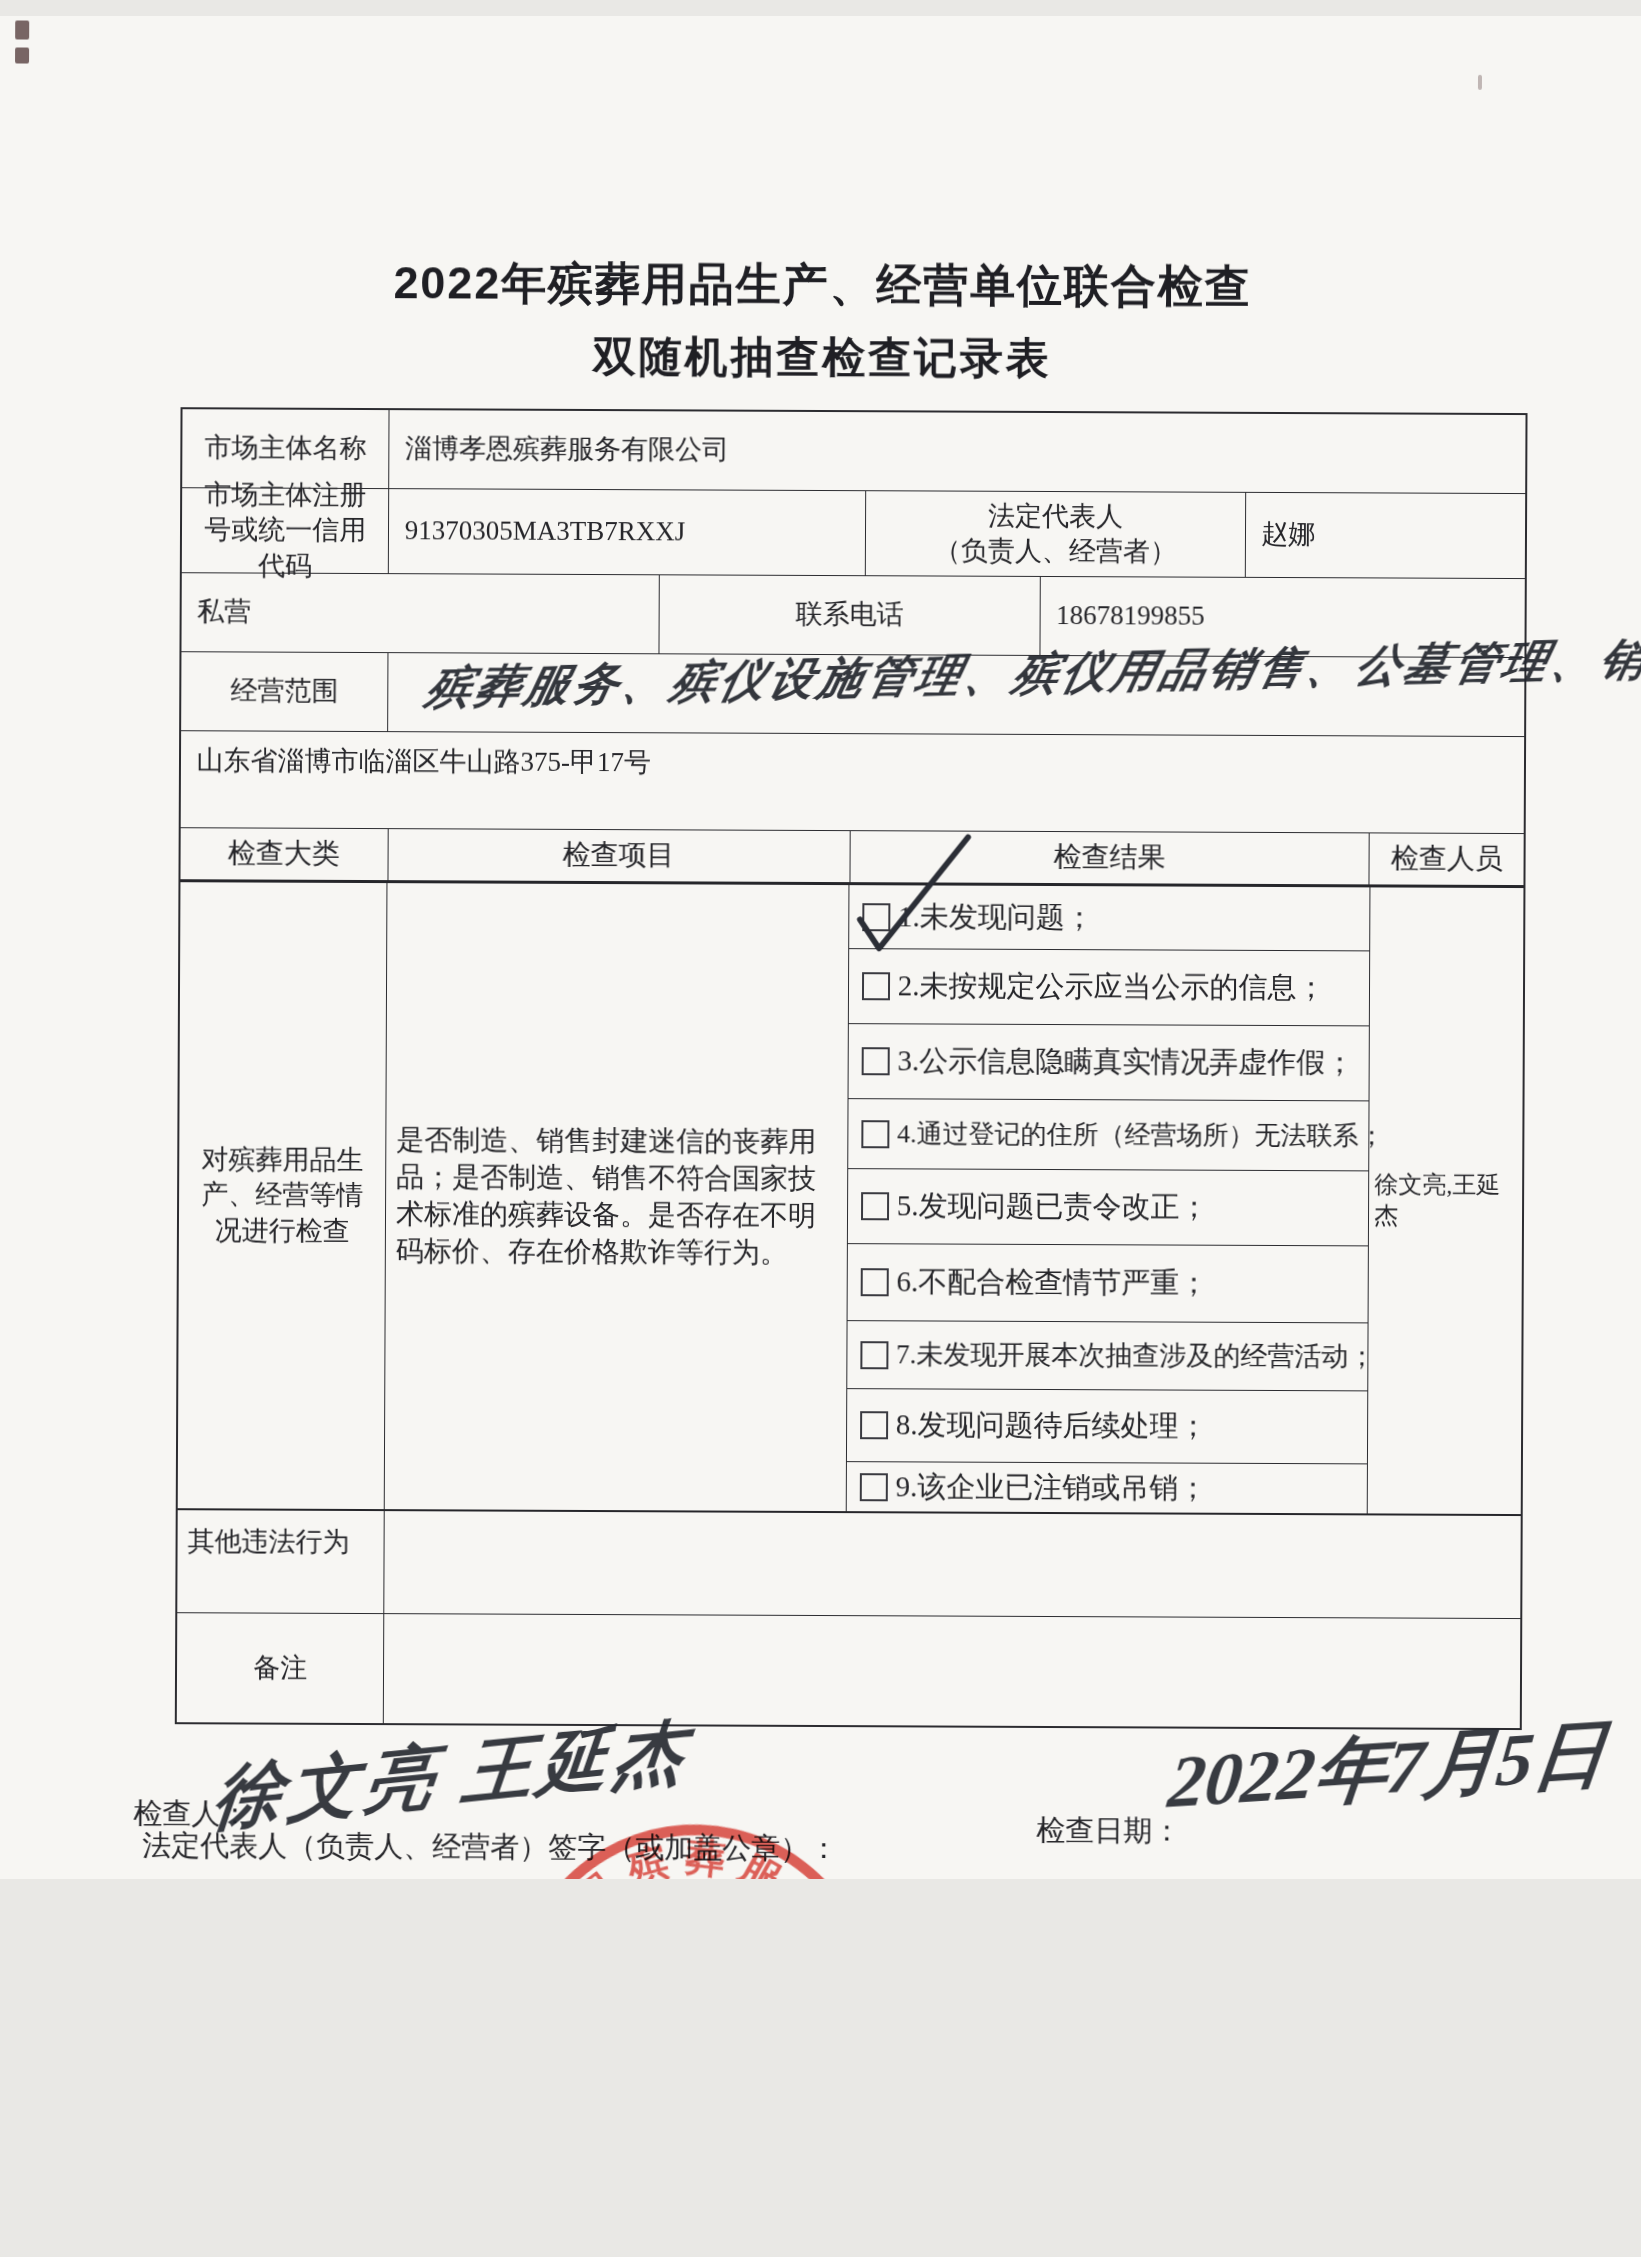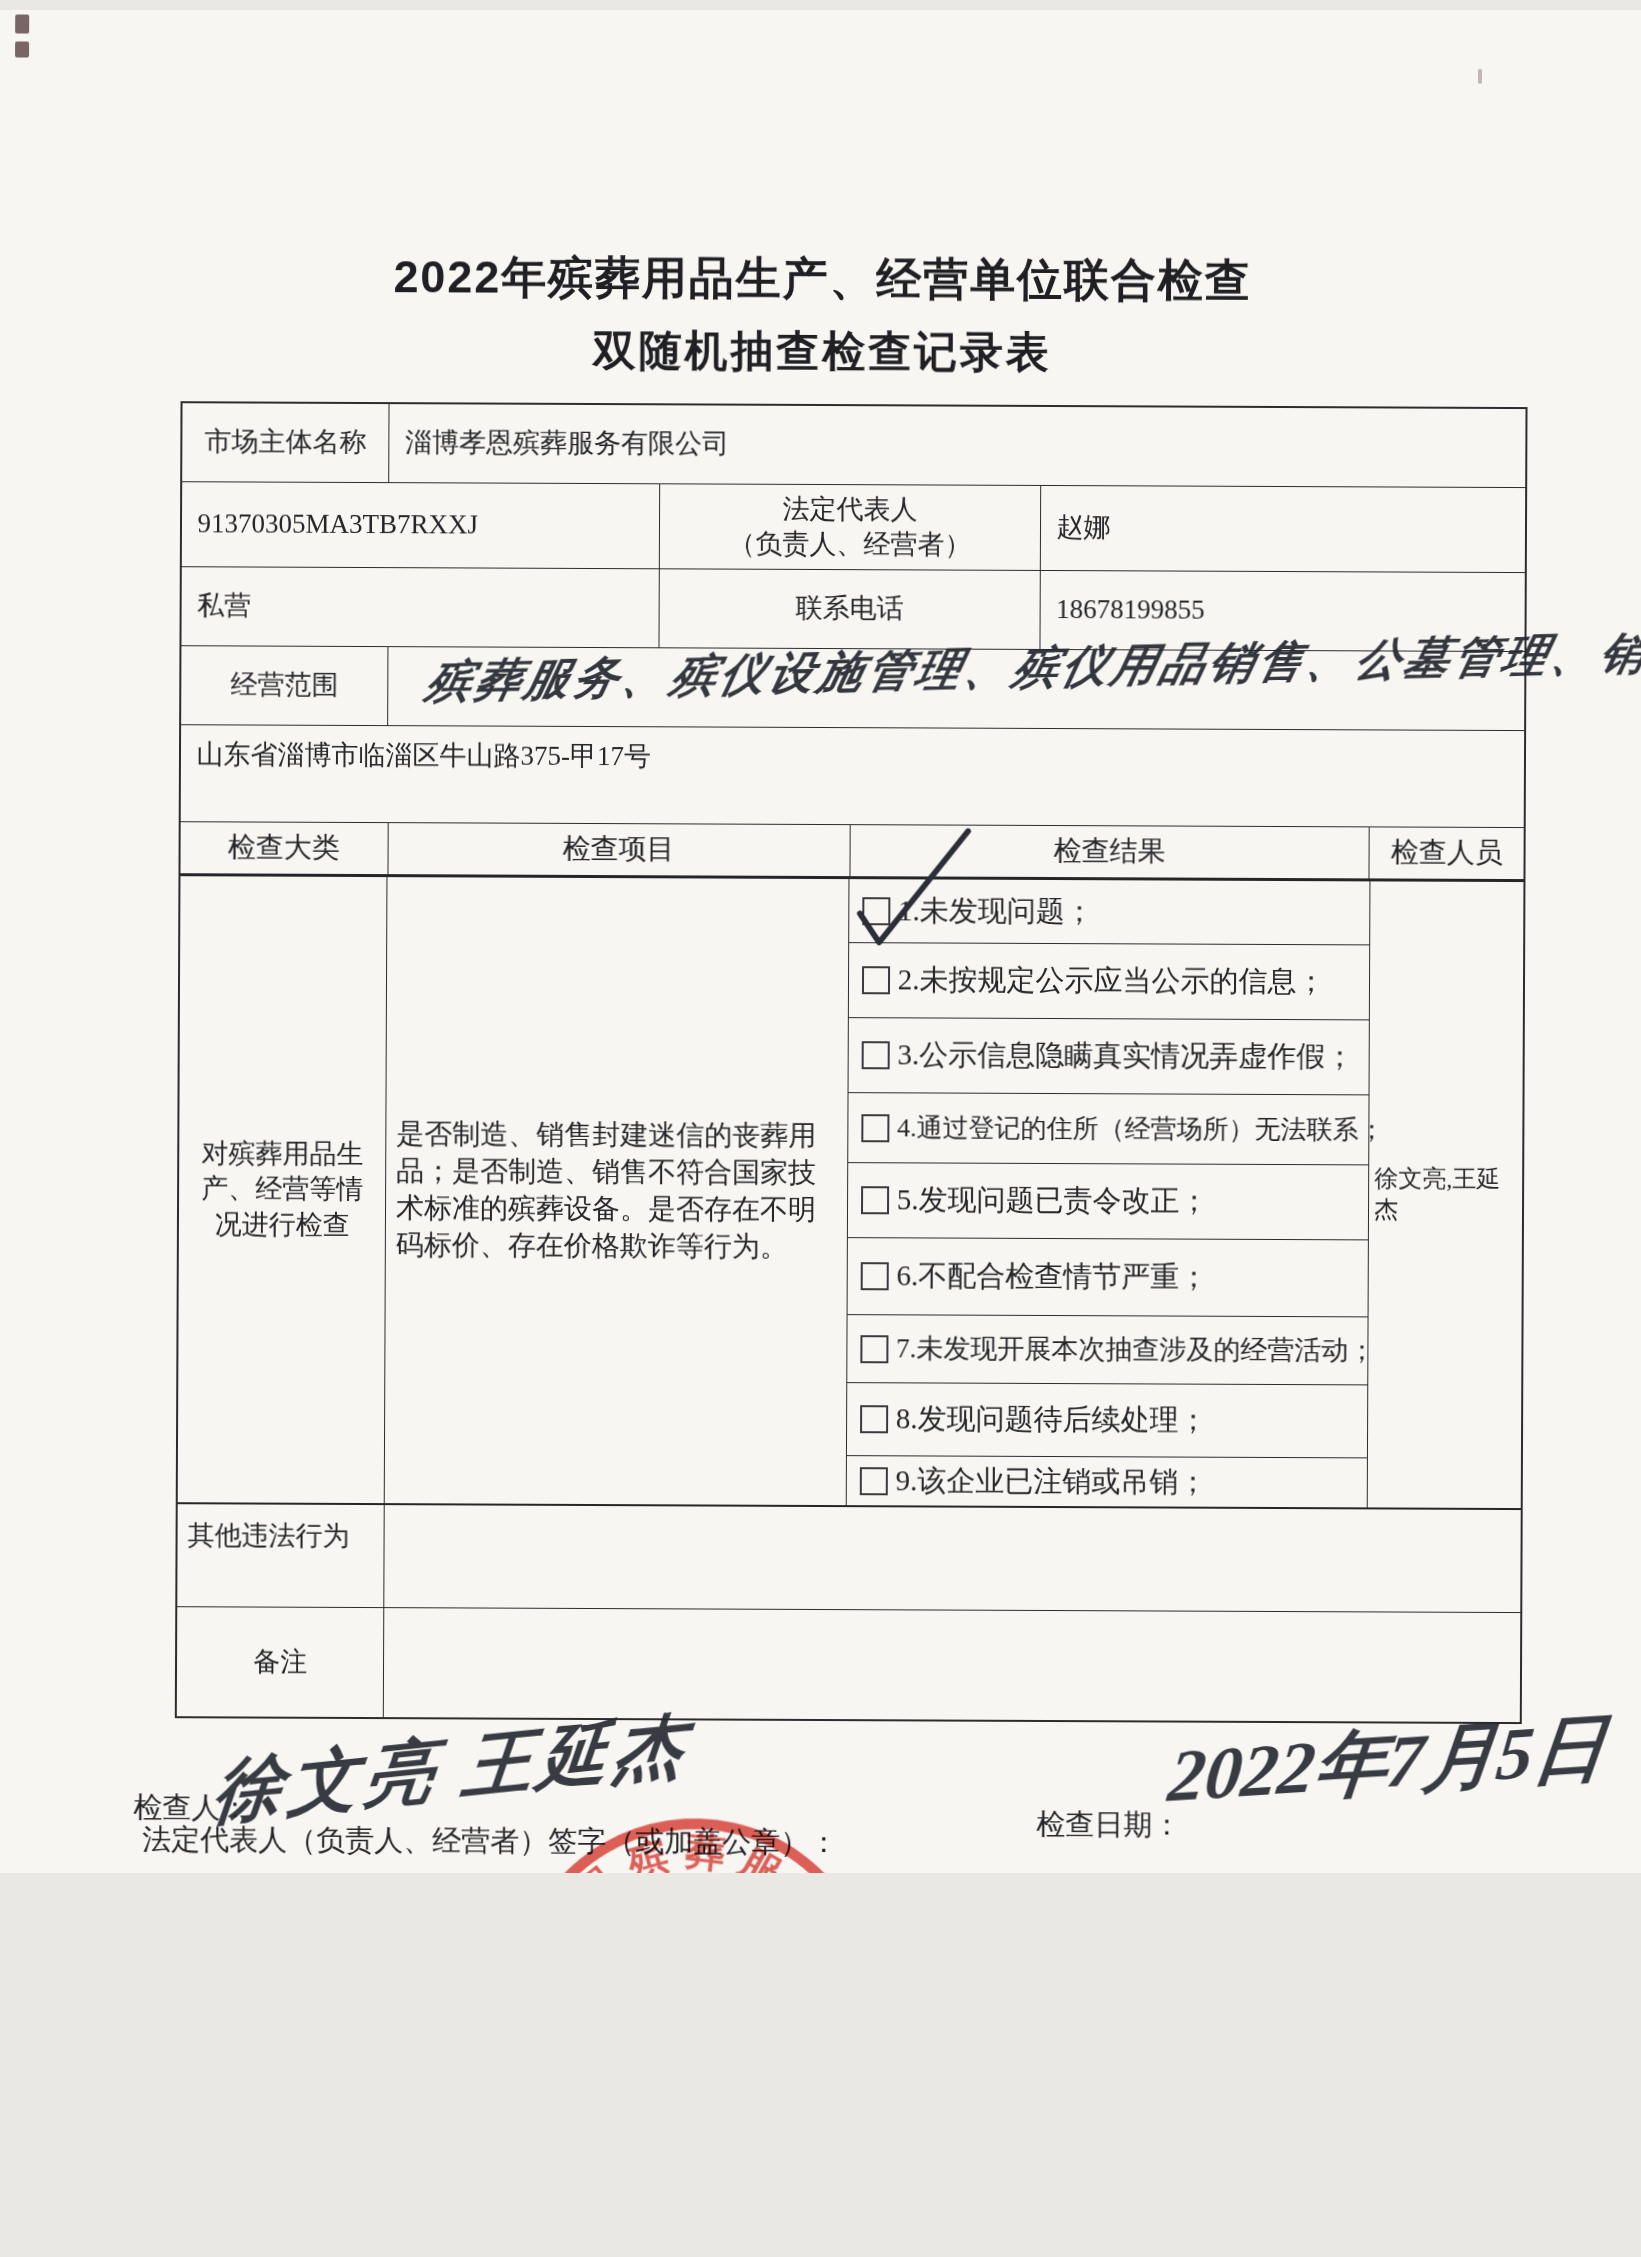--- a/index.html
+++ b/index.html
@@ -1,17 +1,17 @@
 <!DOCTYPE html>
 <html><head>
 <meta charset="utf-8">
 <style>
   html,body{margin:0;padding:0;background:#e9e8e5;}
   .page{position:relative;width:1641px;height:1863px;background:#f7f6f3;overflow:hidden;
-        font-family:"Liberation Serif", serif;color:#26262a;margin:10px auto;}
+        font-family:"Liberation Serif", serif;color:#26262a;margin:16px auto;}
   .sheet{position:absolute;inset:0;transform:rotate(0.25deg);transform-origin:50% 40%;}
 
   
   .artifact{position:absolute;background:#584040;border-radius:1.9px;opacity:.8;}
 
   
   .title-wrap{position:absolute;top:239px;left:0;width:1641px;text-align:center;
               font-family:"Liberation Sans", sans-serif;font-weight:900;color:#1f1f24;}
   .title-line1{font-size:45px;letter-spacing:1.9px;}
   .title-line2{font-size:43px;margin-top:13.5px;letter-spacing:2.9px;}
@@ -85,20 +85,21 @@
     </div>
 
     <div class="ftable">
 
       <div class="frow h-r1">
         <div class="cell lab w-lab">市场主体名称</div>
         <div class="cell val w-wide">淄博孝恩殡葬服务有限公司</div>
       </div>
 
       <div class="frow h-r2">
+        <div class="cell lab w-lab">市场主体注册号或统一信用代码</div>
         <div class="cell val w-v2">91370305MA3TB7RXXJ</div>
         <div class="cell lab w-l2">法定代表人
 （负责人、经营者）</div>
         <div class="cell val w-v3">赵娜</div>
       </div>
 
       <div class="frow h-r3">
         <div class="cell val w-v2">私营</div>
         <div class="cell lab w-l2">联系电话</div>
         <div class="cell val w-v3">18678199855</div>

